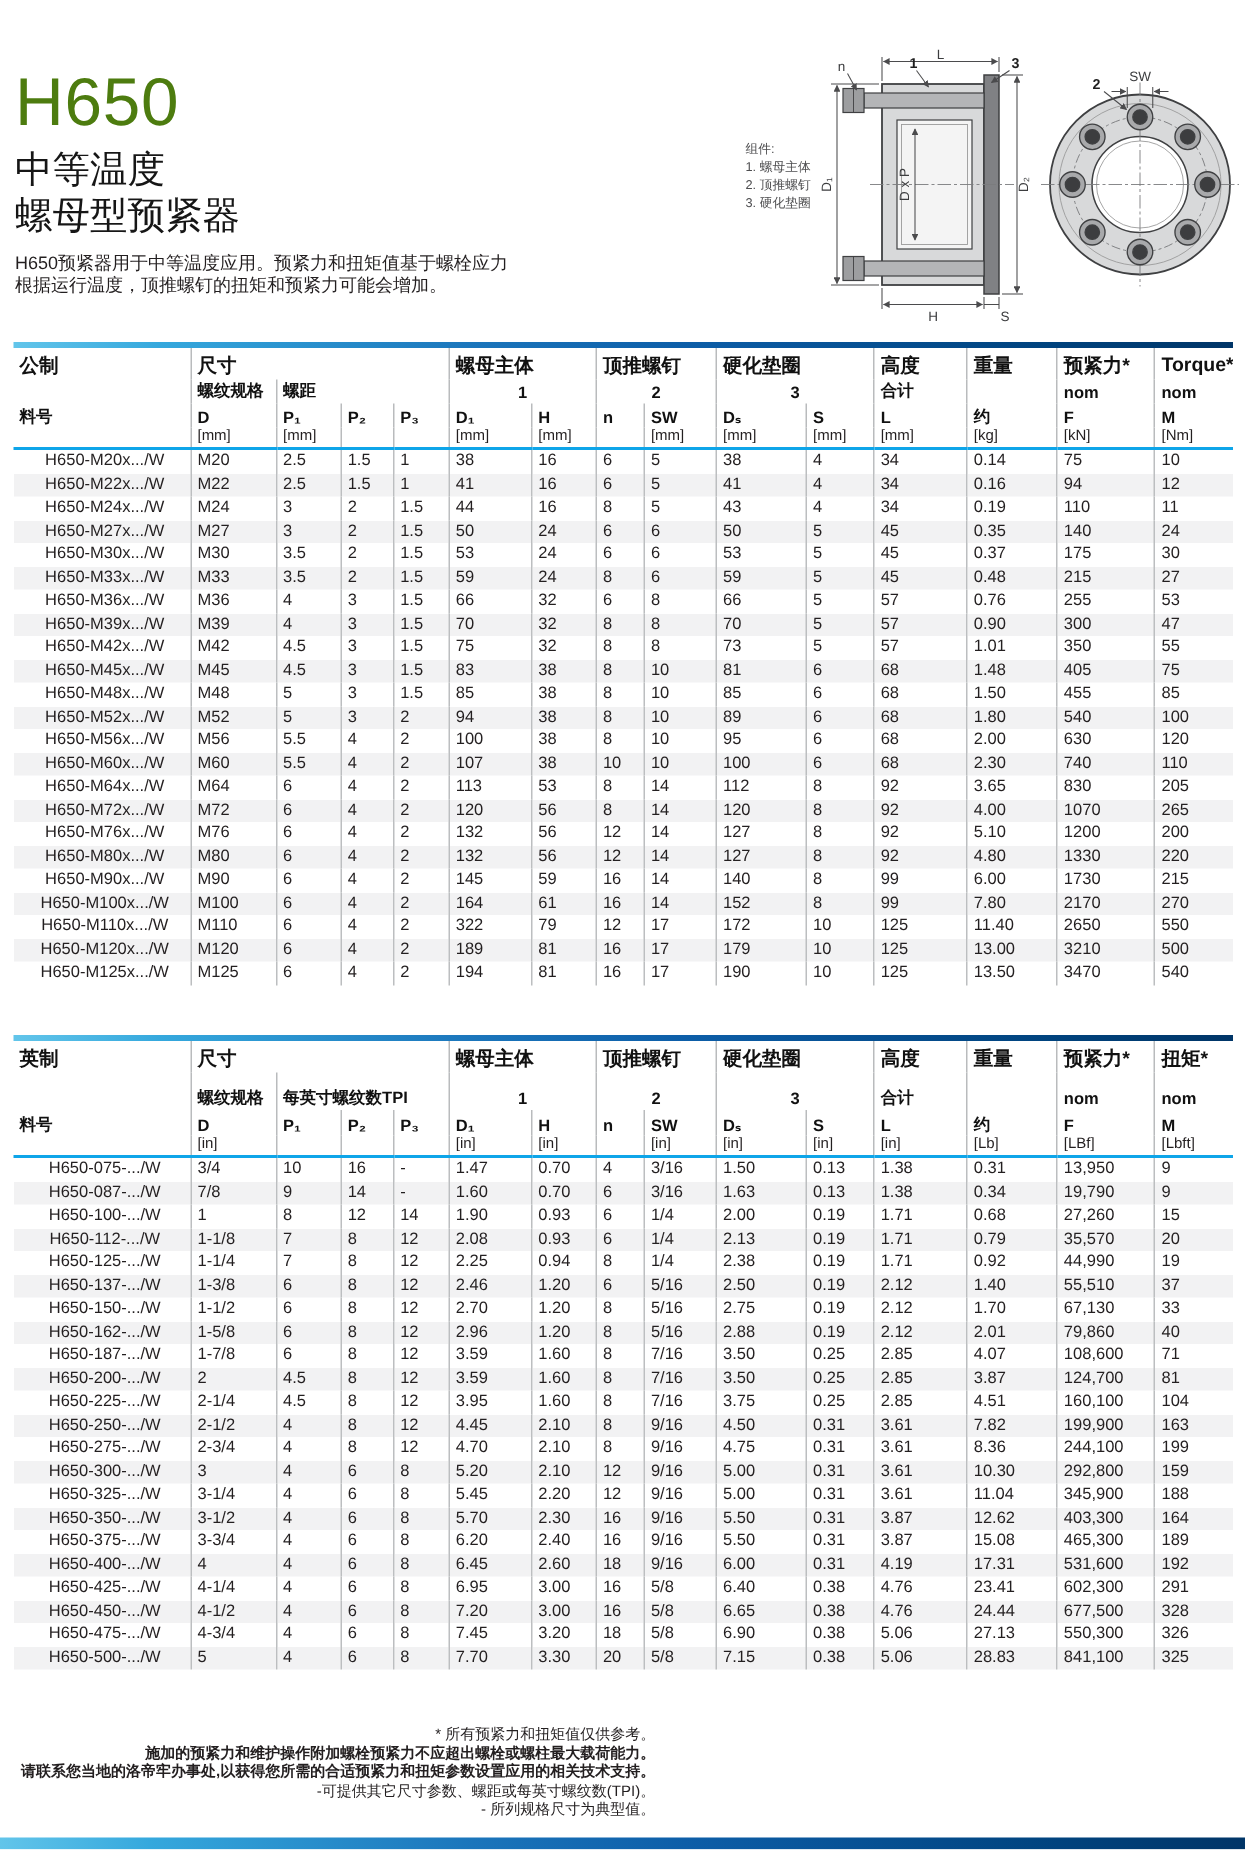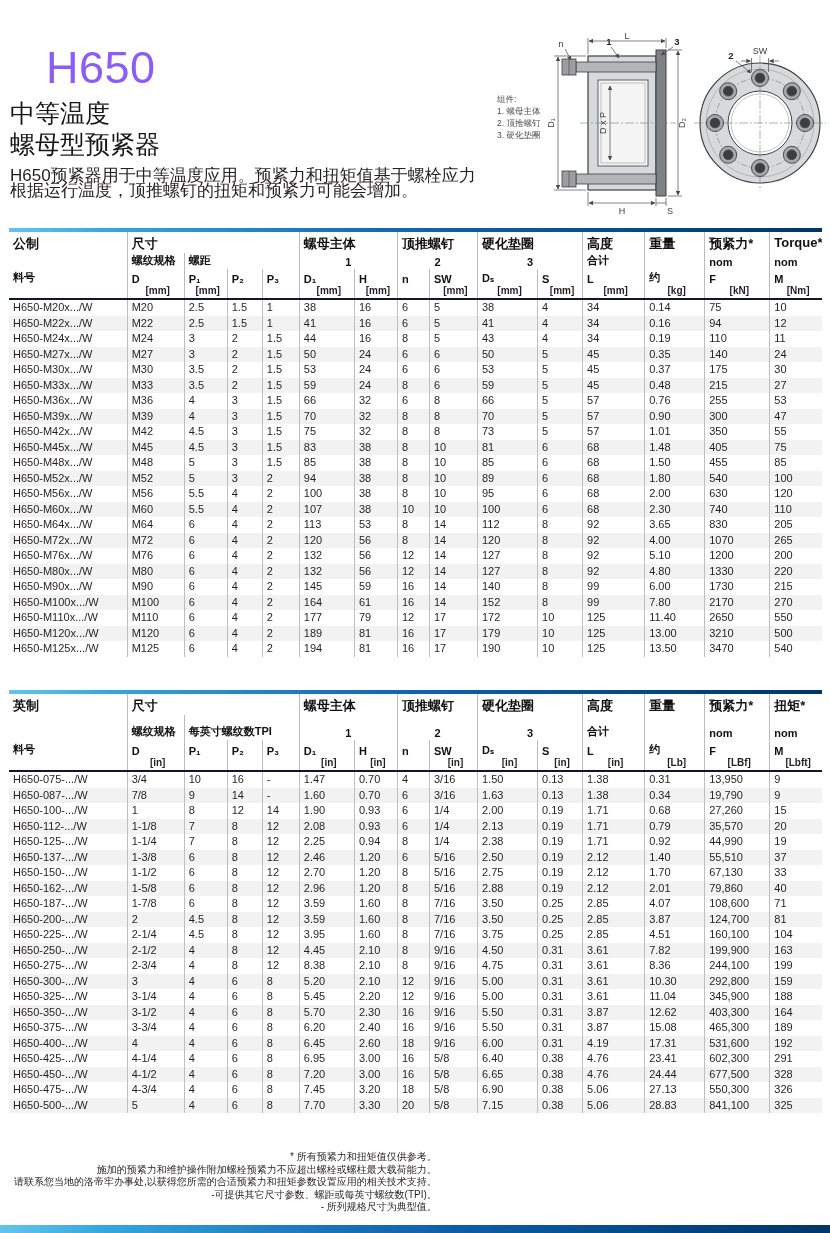--- a/index.html
+++ b/index.html
@@ -1,23 +1,23 @@
 <!DOCTYPE html>
 <html><head>
 <meta charset="utf-8">
 <style>
   * { margin:0; padding:0; box-sizing:border-box; }
   html,body { background:#ffffff; }
   body { font-family:"Liberation Sans","DejaVu Sans",sans-serif; color:#231f20; }
   .page { position:relative; width:830px; height:1233px; background:#fff; overflow:hidden; }
 
   
-  .title { position:absolute; left:10px; top:42px; font-size:45px; font-weight:400; color:#8b5cf6; letter-spacing:.5px;margin-left:36px; }
+  .title { position:absolute; left:10px; top:42px; font-size:45px; font-weight:400; color:#4d7c0f; letter-spacing:.5px; }
   .subtitle { position:absolute; left:10px; top:98px; font-size:25px; line-height:31px; font-weight:400; color:#161616; }
-  .desc { position:absolute; left:10px; top:168px; font-size:17px; line-height:15px; color:#231f20; }
+  .desc { position:absolute; left:10px; top:168px; font-size:12px; line-height:15px; color:#231f20; }
 
   
   svg text { font-family:"Liberation Sans","DejaVu Sans",sans-serif; }
   .dimlbl { font-size:9px; fill:#3c3d3f; }
   .partlbl { font-size:9.5px; font-weight:bold; fill:#1f1f1f; }
   .legend { font-size:8.5px; fill:#4d4d4f; }
 
   
   .table-block { position:absolute; left:9px; width:813px; }
   .metric-block  { top:228px; }
@@ -25,31 +25,31 @@
   .accent-bar { height:4px; width:100%;
     background:linear-gradient(90deg,#62c5ea 0%,#35a8dd 12%,#1b75bb 38%,#0d5ea8 55%,#00437e 85%,#003567 100%); }
   table { width:100%; border-collapse:collapse; table-layout:fixed; font-size:11px; }
   th, td { white-space:nowrap; overflow:hidden; }
   thead th { text-align:left; font-weight:bold; padding-left:4px; color:#111; }
   thead th.center { text-align:center; padding-left:0; }
   .bl { border-left:1px solid #b9bbbd; }
   .h-group th { height:17px; font-size:13px; vertical-align:top; padding-top:3px; }
   .h-sub   th { height:15px; vertical-align:bottom; padding-bottom:1px; }
   .h-col   th { height:16px; vertical-align:bottom; }
-  .h-unit  th { height:14px; font-weight:bold; font-size:10px; vertical-align:top; border-bottom:2px solid #0f172a; color:#231f20;text-align:center; }
+  .h-unit  th { height:14px; font-weight:normal; font-size:10px; vertical-align:top; border-bottom:2px solid #0ea5e9; color:#231f20; }
   .imperial-block .h-group th { height:21px; }
   .imperial-block .h-sub th   { height:25px; }
   .imperial-block .h-col th   { height:17px; }
   tbody td { height:15.5px; line-height:15.5px; padding-left:4px; border-left:1px solid #bcbec0; color:#231f20; }
-  tbody td:first-child { border-left:none; }
+  tbody td:first-child { border-left:none;text-align:center; }
   tbody tr:nth-child(even) { background:#f2f2f3; }
 
   
   .footnotes { position:absolute; left:10px; top:1151px; font-size:10px; line-height:12.5px; color:#231f20;text-align:right; }
-  .footnotes .ind { padding-left:4px; }
+  .footnotes .ind { padding-left:4px;font-weight:bold; }
   .footer-bar { position:absolute; left:0; bottom:0; width:830px; height:8px;
     background:linear-gradient(90deg,#62c5ea 0%,#35a8dd 12%,#1b75bb 38%,#0d5ea8 55%,#00437e 85%,#003567 100%); }
 </style>
 </head>
 <body>
 
 <div class="page">
 
   <div class="title">H650</div>
   <div class="subtitle">
@@ -577,21 +577,21 @@
             <td>7.80</td>
             <td>2170</td>
             <td>270</td>
           </tr>
           <tr>
             <td>H650-M110x.../W</td>
             <td>M110</td>
             <td>6</td>
             <td>4</td>
             <td>2</td>
-            <td>177</td>
+            <td>322</td>
             <td>79</td>
             <td>12</td>
             <td>17</td>
             <td>172</td>
             <td>10</td>
             <td>125</td>
             <td>11.40</td>
             <td>2650</td>
             <td>550</td>
           </tr>
@@ -916,21 +916,21 @@
             <td>7.82</td>
             <td>199,900</td>
             <td>163</td>
           </tr>
           <tr>
             <td>H650-275-.../W</td>
             <td>2-3/4</td>
             <td>4</td>
             <td>8</td>
             <td>12</td>
-            <td>8.38</td>
+            <td>4.70</td>
             <td>2.10</td>
             <td>8</td>
             <td>9/16</td>
             <td>4.75</td>
             <td>0.31</td>
             <td>3.61</td>
             <td>8.36</td>
             <td>244,100</td>
             <td>199</td>
           </tr>

